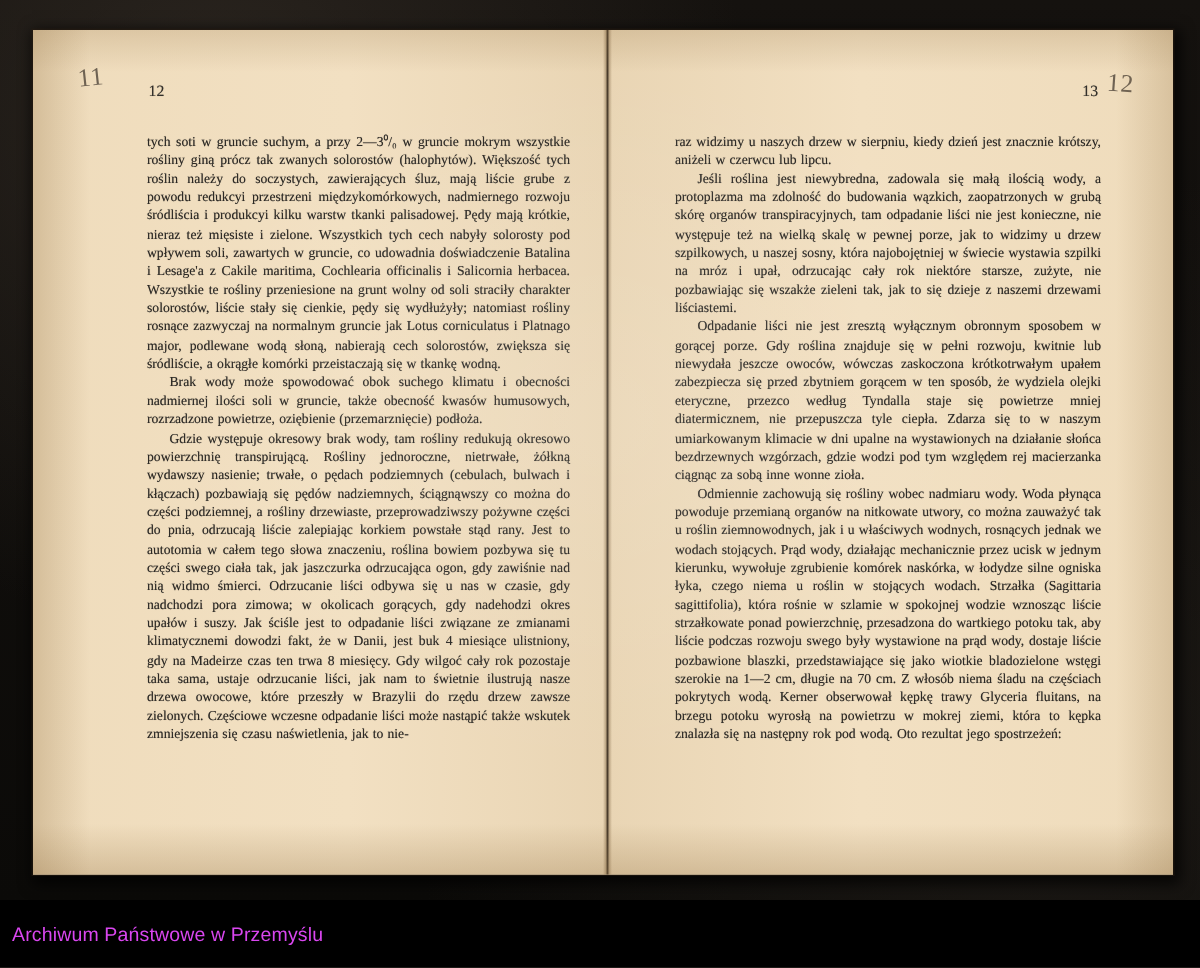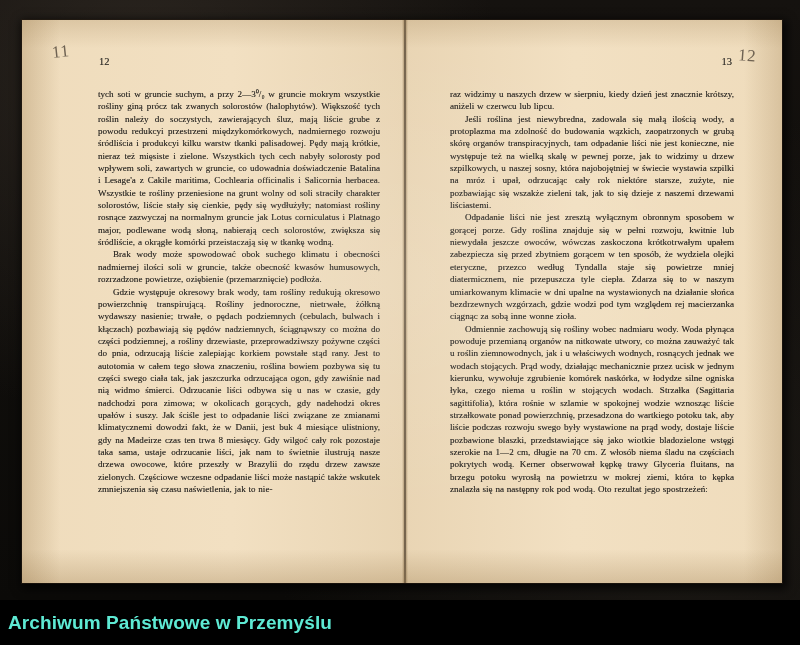--- a/index.html
+++ b/index.html
@@ -142,24 +142,24 @@
     position: absolute;
     left: 0;
     top: 600px;
     width: 800px;
     height: 45px;
     background: #000000;
     display: flex;
     align-items: center;
   }
   #watermark-text {
-    color: #5eead4;
+    color: #d946ef;
     font-family: "Liberation Sans", sans-serif;
-    font-size: 19px;
-    font-weight: bold;
+    font-size: 13px;
+    font-weight: normal;
     padding-left: 8px;
     letter-spacing: 0.1px;
   }
 </style>
 </head>
 <body>
 
 <div id="scan-viewport">
 
   <div id="book">

